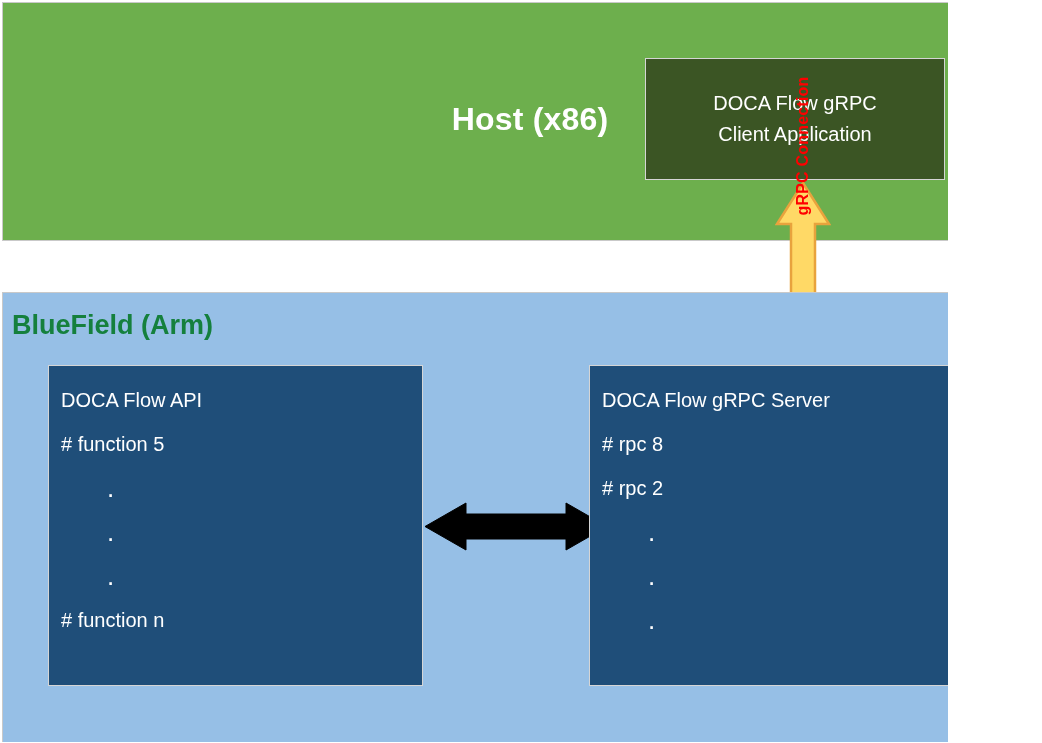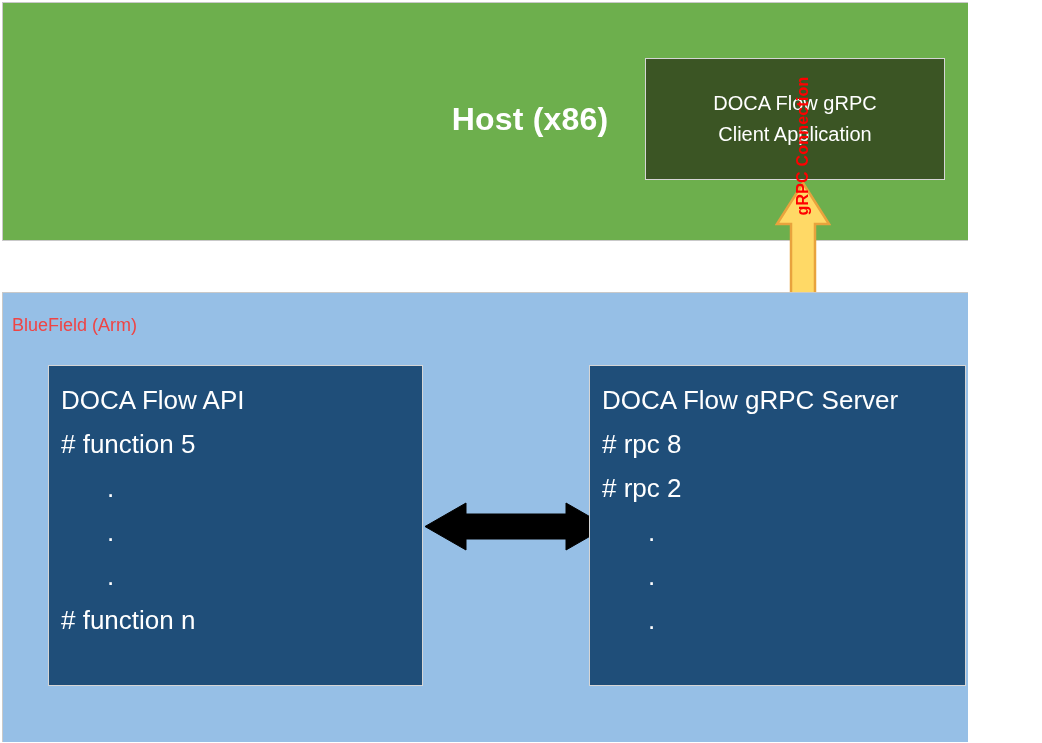--- a/index.html
+++ b/index.html
@@ -9,21 +9,20 @@
   }
   body {
     font-family: "Liberation Sans", sans-serif;
   }
   #canvas {
     position: relative;
     width: 948px;
     height: 743px;
     background: #ffffff;
     overflow: hidden;
-    padding-left: 20px;
   }
 
   
   .host-band {
     position: absolute;
     left: 2px;
     top: 2px;
     width: 1037px;
     height: 239px;
     background: #6DAF4D;
@@ -76,40 +75,40 @@
     height: 450px;
     background: #96BFE6;
     border: 1px solid #c9c9c9;
     border-bottom: none;
     box-sizing: border-box;
   }
   .bf-title {
     position: absolute;
     left: 12px;
     top: 308px;
-    color: #ef4444;
-    font-size: 18px;
-    font-weight: normal;
+    color: #15803d;
+    font-size: 27px;
+    font-weight: bold;
     line-height: 34px;
     white-space: nowrap;
   }
 
   
   .panel {
     position: absolute;
     background: #1F4E79;
     border: 1px solid #d5d5d5;
     box-sizing: border-box;
     padding: 12px 0 0 12px;
   }
   .panel-api   { left: 48px;  top: 365px; width: 375px; height: 321px; }
   .panel-srv   { left: 589px; top: 365px; width: 377px; height: 321px; }
   .panel .row {
     color: #ffffff;
-    font-size: 26px;
+    font-size: 20px;
     line-height: 44px;
     white-space: nowrap;
   }
   .panel .row.dot {
     padding-left: 46px;
     line-height: 44px;
     font-size: 26px;
   }
 
   

